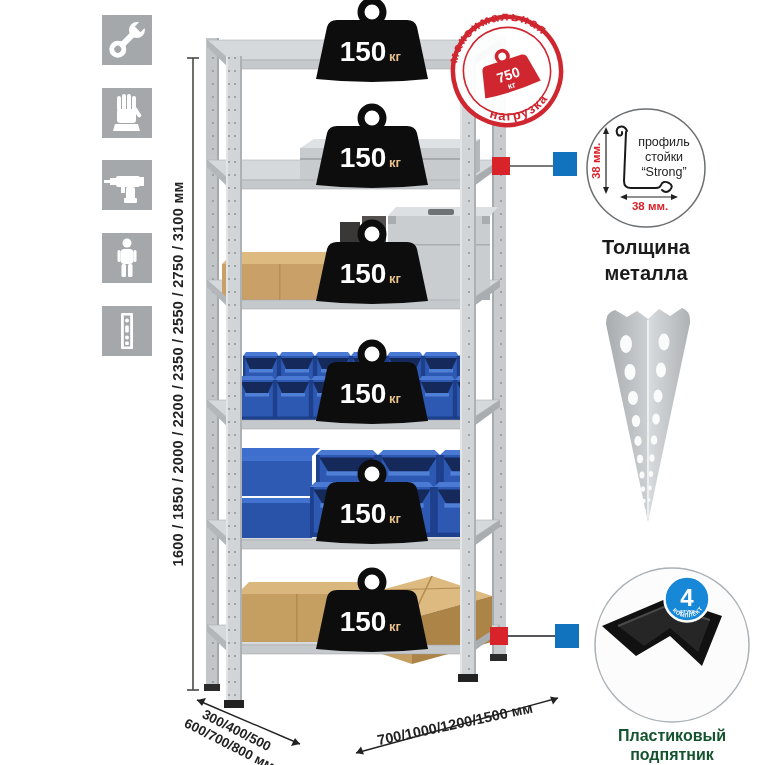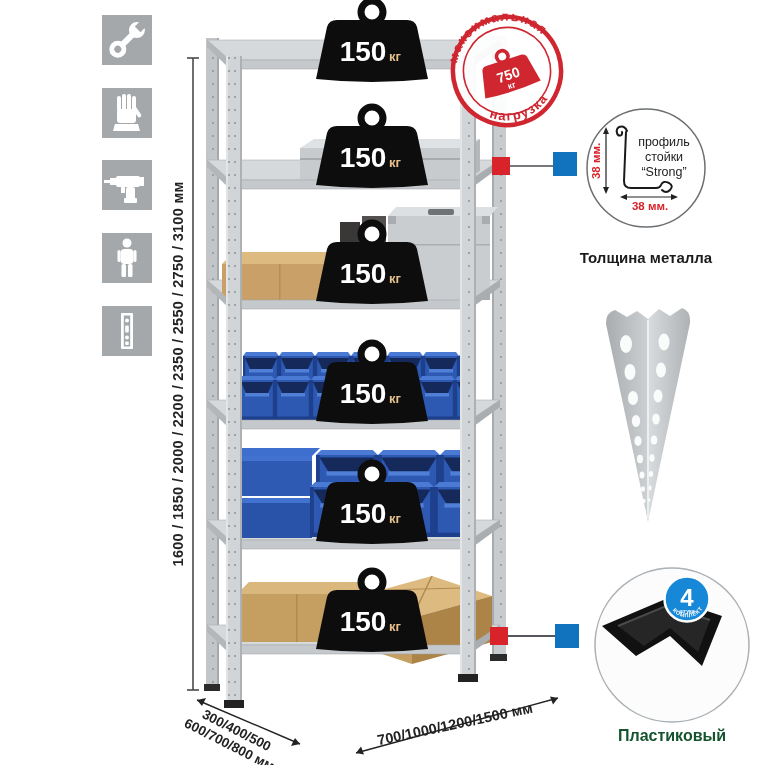--- a/index.html
+++ b/index.html
@@ -3,21 +3,21 @@
 <meta charset="utf-8">
 <style>
   html,body{margin:0;padding:0;}
   body{width:765px;height:765px;position:relative;overflow:hidden;background:#ffffff;
        font-family:"Liberation Sans",sans-serif;}
   .icon-sq{position:absolute;left:102px;width:50px;height:50px;background:#a4a8ab;}
   .icon-sq svg{display:block;width:50px;height:50px;}
   .txt{position:absolute;color:#222;}
   .hdim{left:-122px;top:366px;width:600px;text-align:center;transform:rotate(-90deg);
         font-weight:700;font-size:14.5px;letter-spacing:.3px;}
-  .cap1{left:558px;top:248px;width:176px;text-align:center;font-weight:700;font-size:15px;
+  .cap1{left:558px;top:234px;width:176px;text-align:center;font-weight:700;font-size:20px;
         line-height:1.3;color:#1b1b1b;}
   .cap2{left:586px;top:726px;width:172px;text-align:center;font-weight:700;font-size:16px;
         line-height:1.2;color:#14532d;}
   .ddim{left:148px;top:722px;width:170px;text-align:center;transform:rotate(27deg);
         font-weight:700;font-size:13.5px;line-height:1.15;}
   .wdim{left:330px;top:716px;width:250px;text-align:center;transform:rotate(-12deg);
         font-weight:700;font-size:14.5px;}
   svg text{font-family:"Liberation Sans",sans-serif;}
   .wv{font-size:28px;font-weight:700;fill:#fff;text-anchor:middle;}
   .wu{font-size:13px;font-weight:700;fill:#e7c08b;}
@@ -414,20 +414,21 @@
 <div class="txt hdim">
   <span>1600 / 1850 / 2000 / 2200 / 2350 / 2550 / 2750 / 3100 мм</span>
 </div>
 
 <div class="txt cap1">
   <div>Толщина металла</div>
 </div>
 
 <div class="txt cap2">
   <div>Пластиковый</div>
+  <div>подпятник</div>
 </div>
 
 <div class="txt ddim">
   <div>300/400/500</div>
   <div>600/700/800 мм</div>
 </div>
 
 <div class="txt wdim">
   <span>700/1000/1200/1500 мм</span>
 </div>

